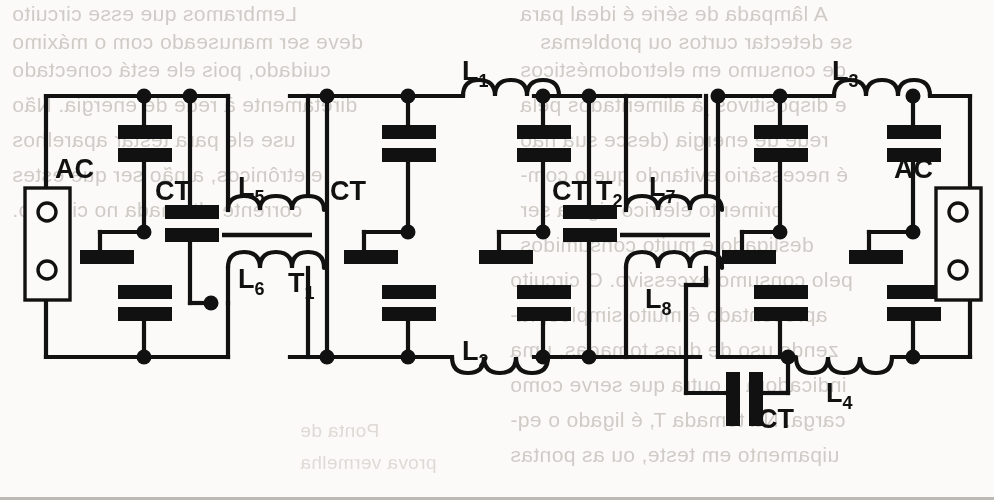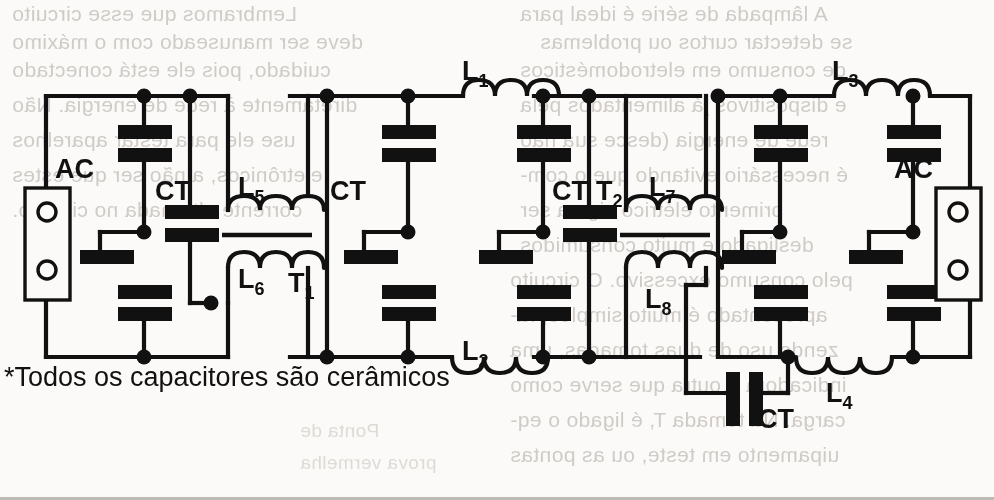--- a/index.html
+++ b/index.html
@@ -274,16 +274,15 @@
       <text class="lbl" x="649" y="196"><tspan>L</tspan><tspan class="sub" dy="7">7</tspan></text>
       <text class="lbl" x="645" y="308"><tspan>L</tspan><tspan class="sub" dy="7">8</tspan></text>
 
       <text class="lbl" x="832" y="80"><tspan>L</tspan><tspan class="sub" dy="7">3</tspan></text>
       <text class="lbl" x="826" y="402"><tspan>L</tspan><tspan class="sub" dy="7">4</tspan></text>
       <text class="lbl" x="758" y="428">CT</text>
       <text class="lbl" x="894" y="178">AC</text>
     </g>
   </svg>
 
-  <div class="caption" style="left:4px;top:362px;">*Todos os capacitores são cerâmicos</div>
 
   <div class="botline"></div>
 </div>
 
 </body></html>

